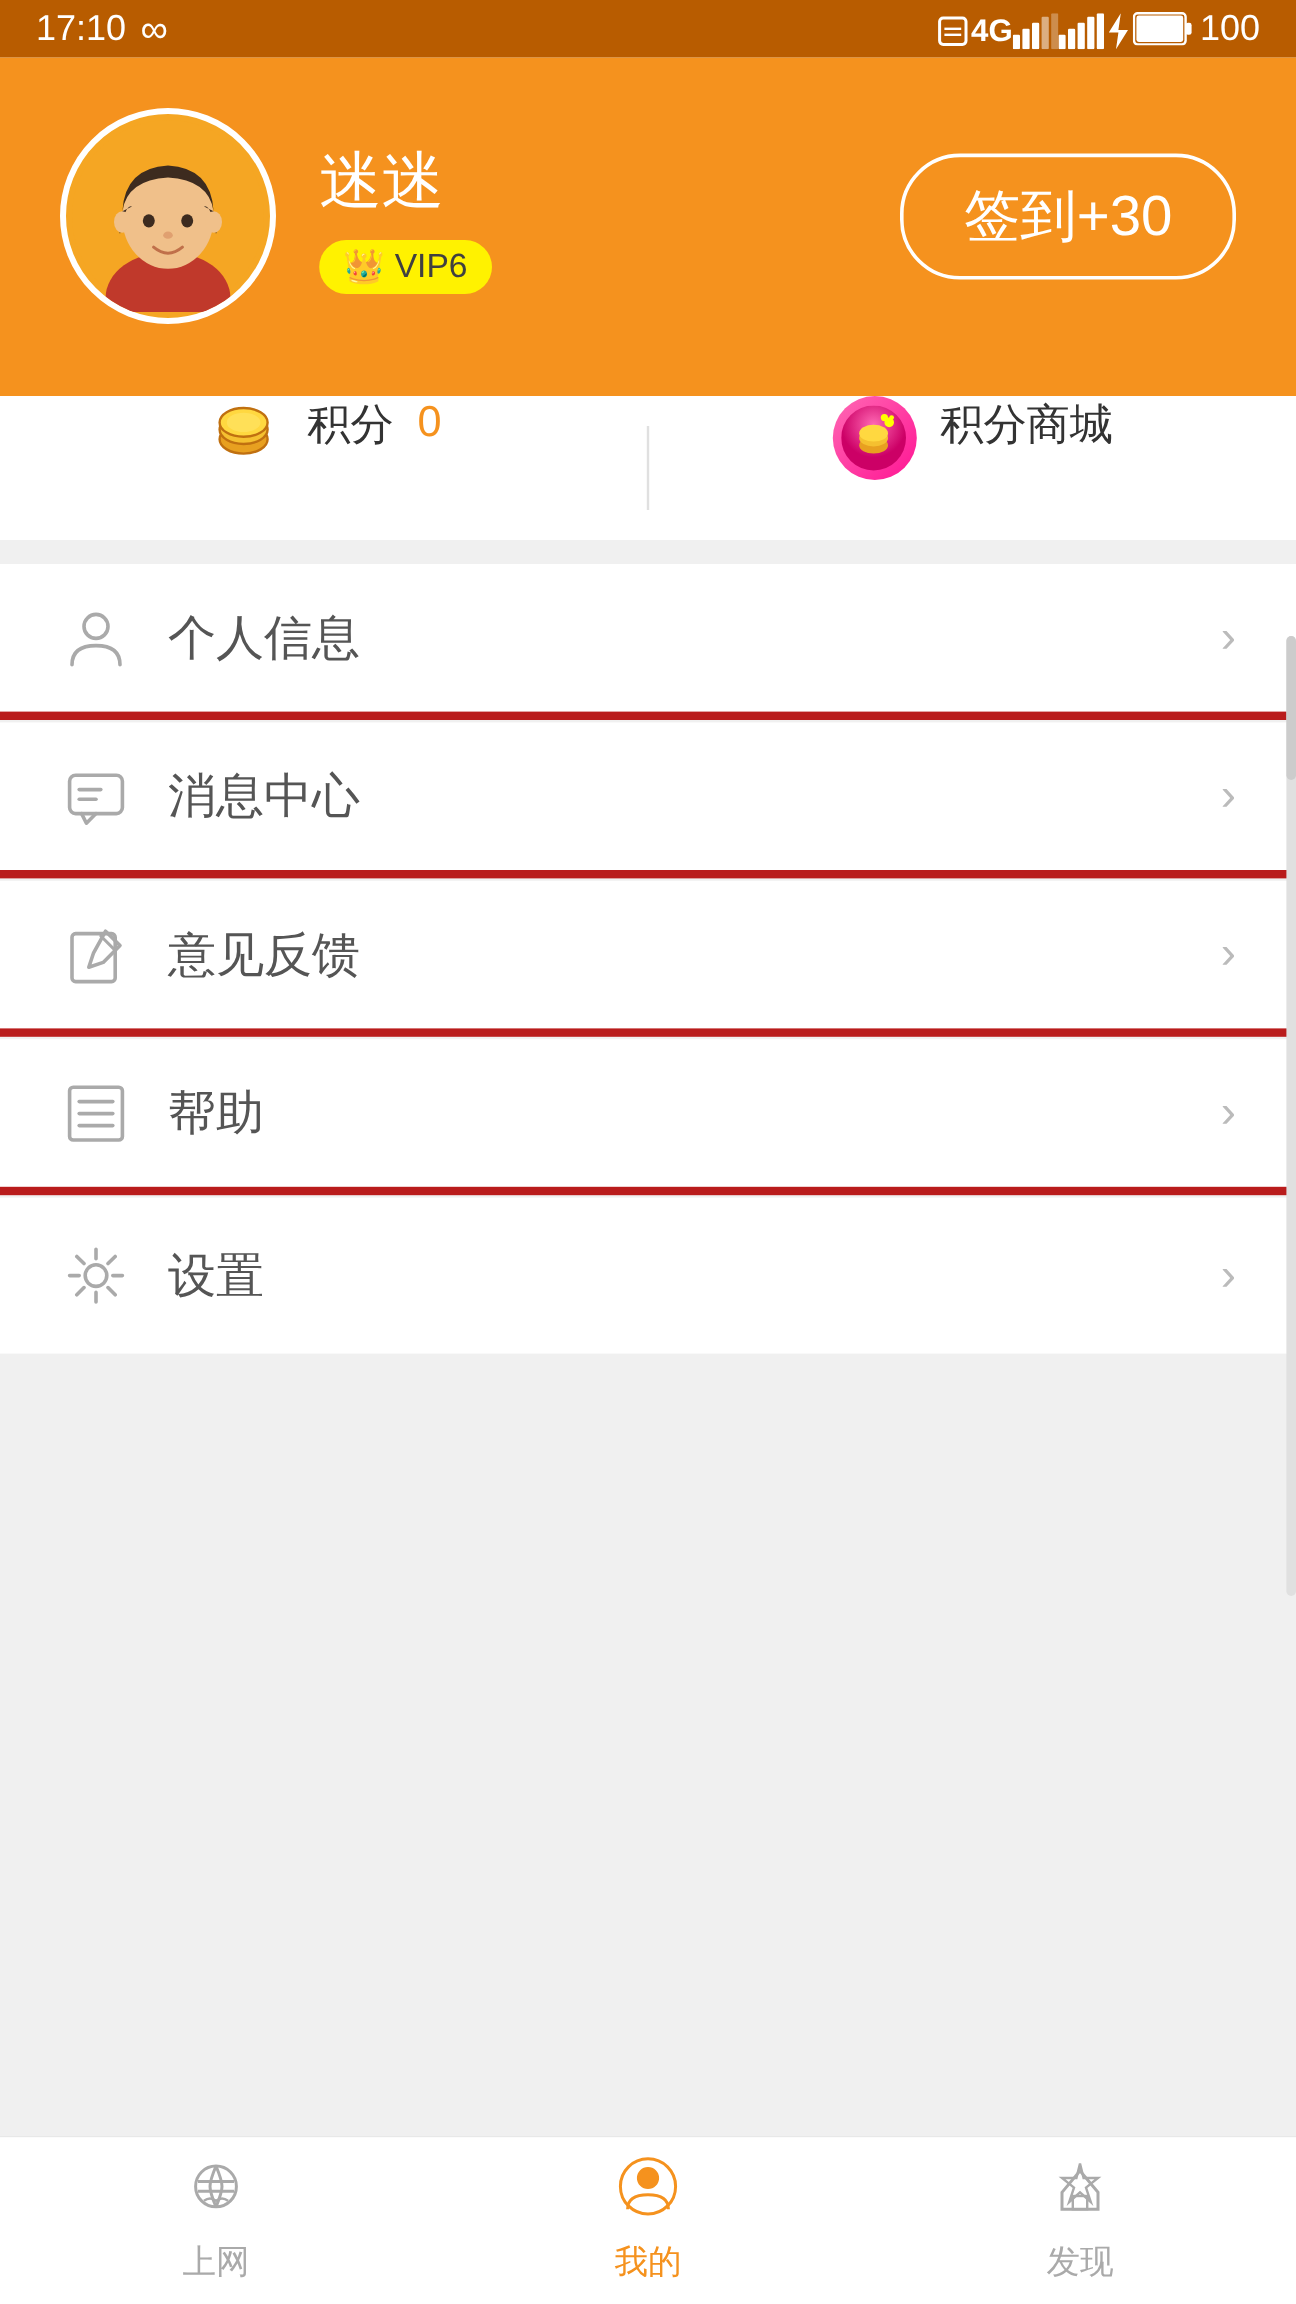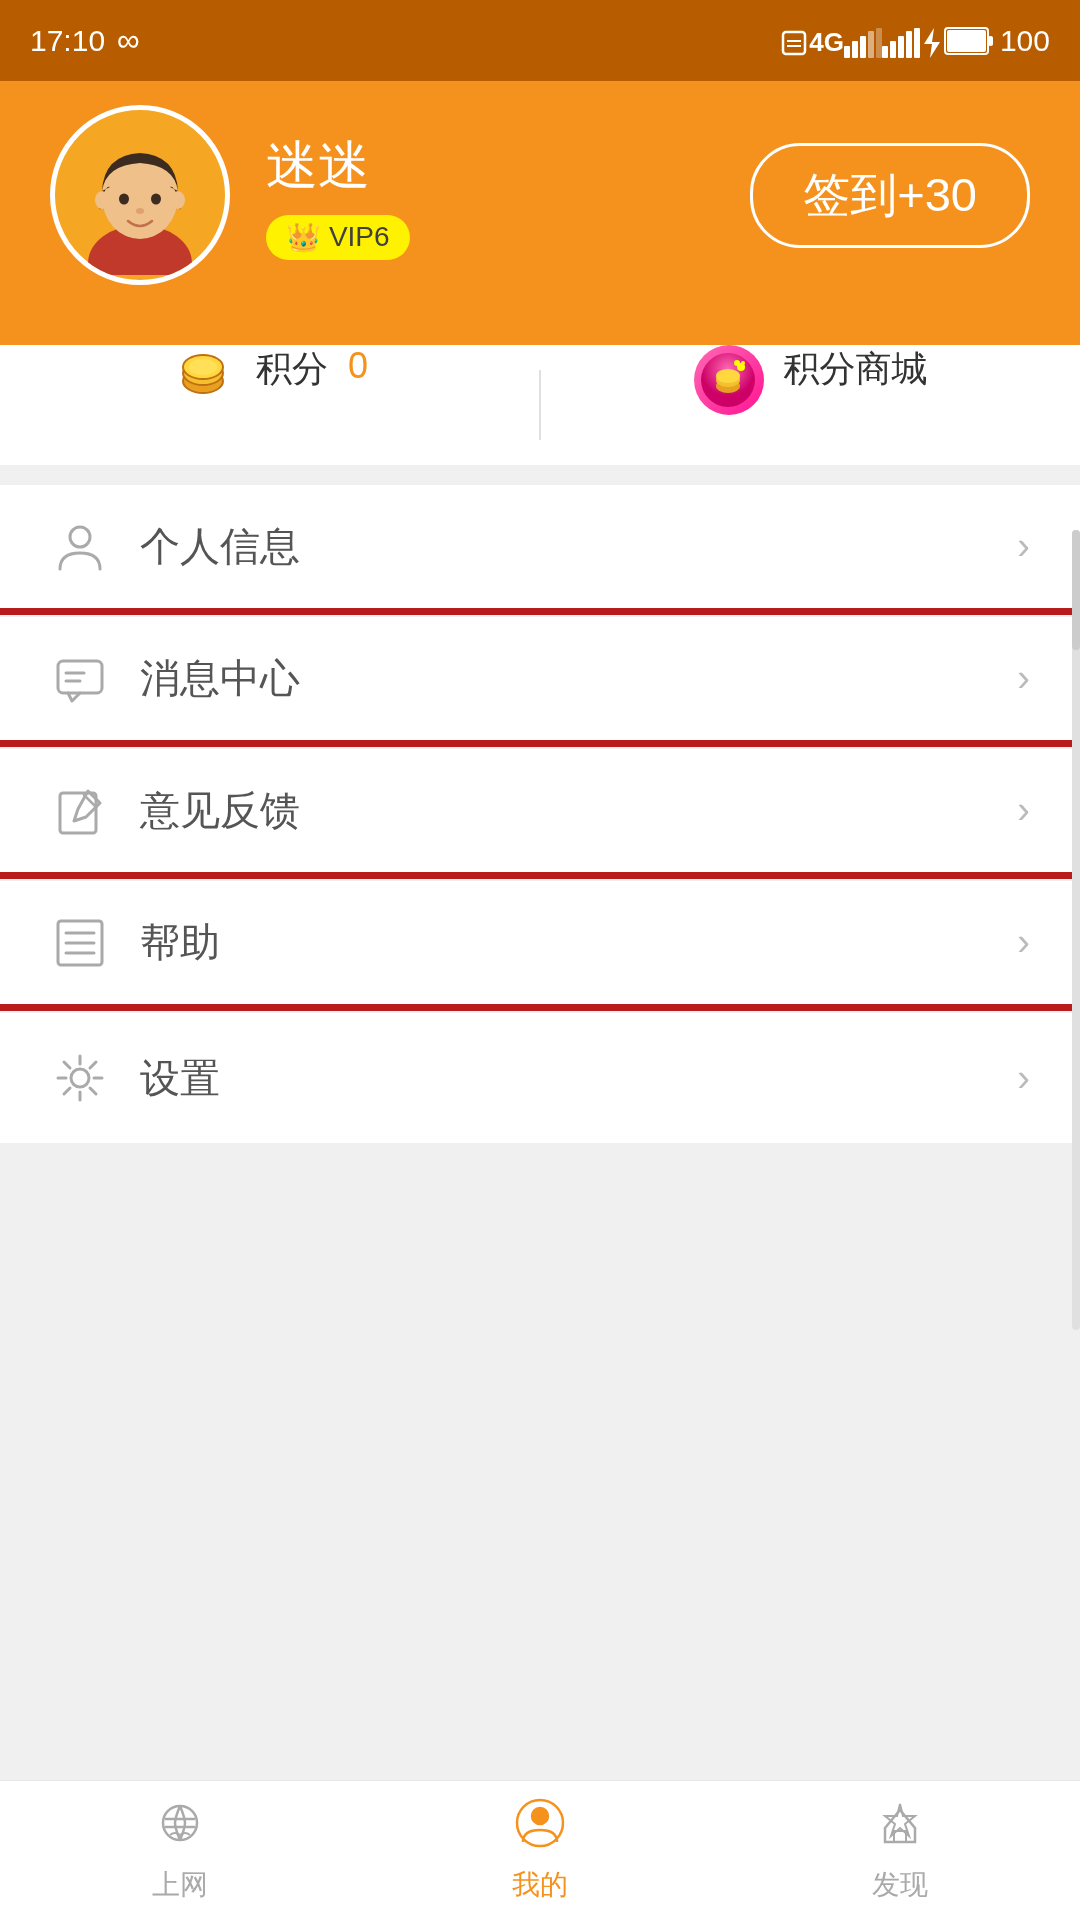--- a/index.html
+++ b/index.html
@@ -9,42 +9,42 @@
       height: 1920px;
       font-family: -apple-system, 'PingFang SC', 'Microsoft YaHei', sans-serif;
       background: #f0f0f0;
       overflow: hidden;
       position: relative;
     }
 
     
     .status-bar {
       width: 100%;
-      height: 81px;
+      height: 48px;
       background: #b85c00;
       display: flex;
       align-items: center;
       justify-content: space-between;
       padding: 0 30px;
       color: white;
       font-size: 30px;
       font-weight: 500;
     }
     .status-left { display: flex; align-items: center; gap: 12px; }
     .status-right { display: flex; align-items: flex-end; }
     .infinity-icon { font-size: 32px; }
     .battery-block {
       display: flex; align-items: center; gap: 6px;
     }
 
     
     .profile-header {
       width: 100%;
       background: #f5921e;
-      padding: 24px 50px 60px 50px;
+      padding: 42px 50px 60px 50px;
       display: flex;
       align-items: center;
       justify-content: space-between;
     }
     .profile-left {
       display: flex;
       align-items: center;
       gap: 36px;
     }
     .avatar-container {

